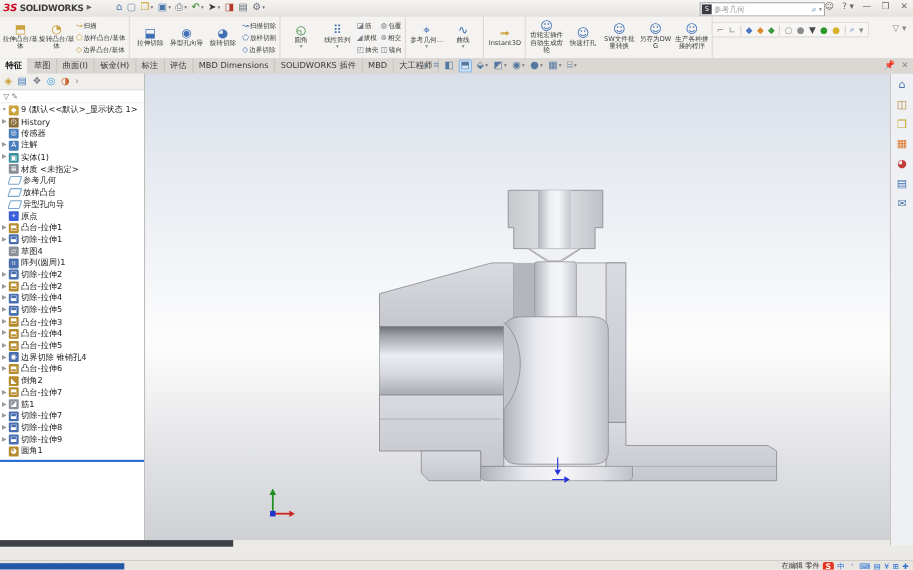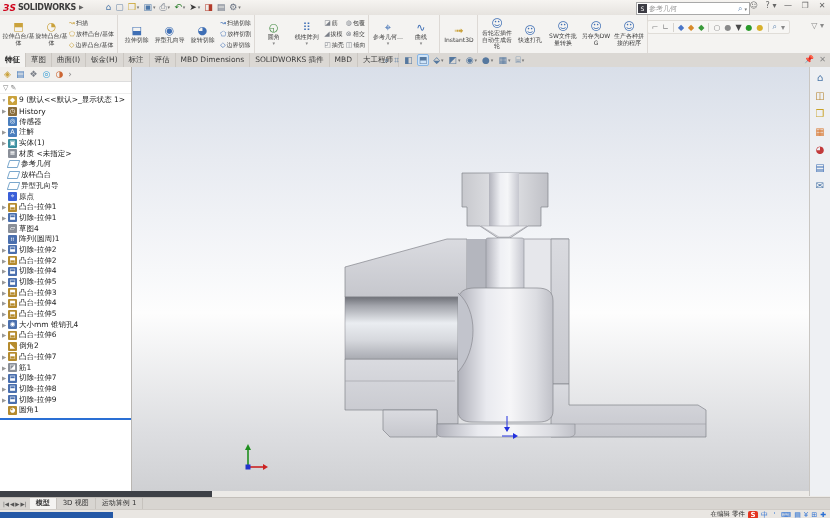--- a/index.html
+++ b/index.html
@@ -480,21 +480,21 @@
           <span>凸台-拉伸4</span>
         </div>
         <div class="tree-row">
           <span class="twisty">▶</span>
           <span class="ticon" style="background: rgb(181, 139, 46);">⬒</span>
           <span>凸台-拉伸5</span>
         </div>
         <div class="tree-row">
           <span class="twisty">▶</span>
           <span class="ticon" style="background: rgb(74, 111, 174);">◉</span>
-          <span>大小mm 锥销孔4</span>
+          <span>边界切除 锥销孔4</span>
         </div>
         <div class="tree-row">
           <span class="twisty">▶</span>
           <span class="ticon" style="background: rgb(181, 139, 46);">⬒</span>
           <span>凸台-拉伸6</span>
         </div>
         <div class="tree-row">
           <span class="twisty"></span>
           <span class="ticon" style="background: rgb(181, 139, 46);">◣</span>
           <span>倒角2</span>
@@ -614,31 +614,20 @@
       <span class="tp-icon" style="color: rgb(181, 131, 46);">◫</span>
       <span class="tp-icon" style="color: rgb(201, 162, 39);">❒</span>
       <span class="tp-icon" style="color: rgb(216, 116, 42);">▦</span>
       <span class="tp-icon" style="color: rgb(194, 59, 59);">◕</span>
       <span class="tp-icon" style="color: rgb(63, 111, 181);">▤</span>
       <span class="tp-icon" style="color: rgb(74, 118, 168);">✉</span>
     </div>
 
   <div class="dark-strip"></div>
   <div class="view-label">*前视</div>
-  <div class="bottomtabs" id="bottomtabs">
-      <div class="bt-nav">
-        <span>|◀</span>
-        <span>◀</span>
-        <span>▶</span>
-        <span>▶|</span>
-      </div>
-      <div class="bt-tab active">模型</div>
-      <div class="bt-tab">3D 视图</div>
-      <div class="bt-tab">运动算例 1</div>
-    </div>
   <div class="statusbar">
     <span class="status-left">SOLIDWORKS 2020 SP0.0</span>
     <span class="status-right" id="statusright">
         <span>在编辑 零件</span>
         <span class="ime-logo" style="background: rgb(228, 52, 31);">S</span>
         <span class="ime-ic">中</span>
         <span class="ime-ic">＇</span>
         <span class="ime-ic">⌨</span>
         <span class="ime-ic">▤</span>
         <span class="ime-ic">¥</span>

